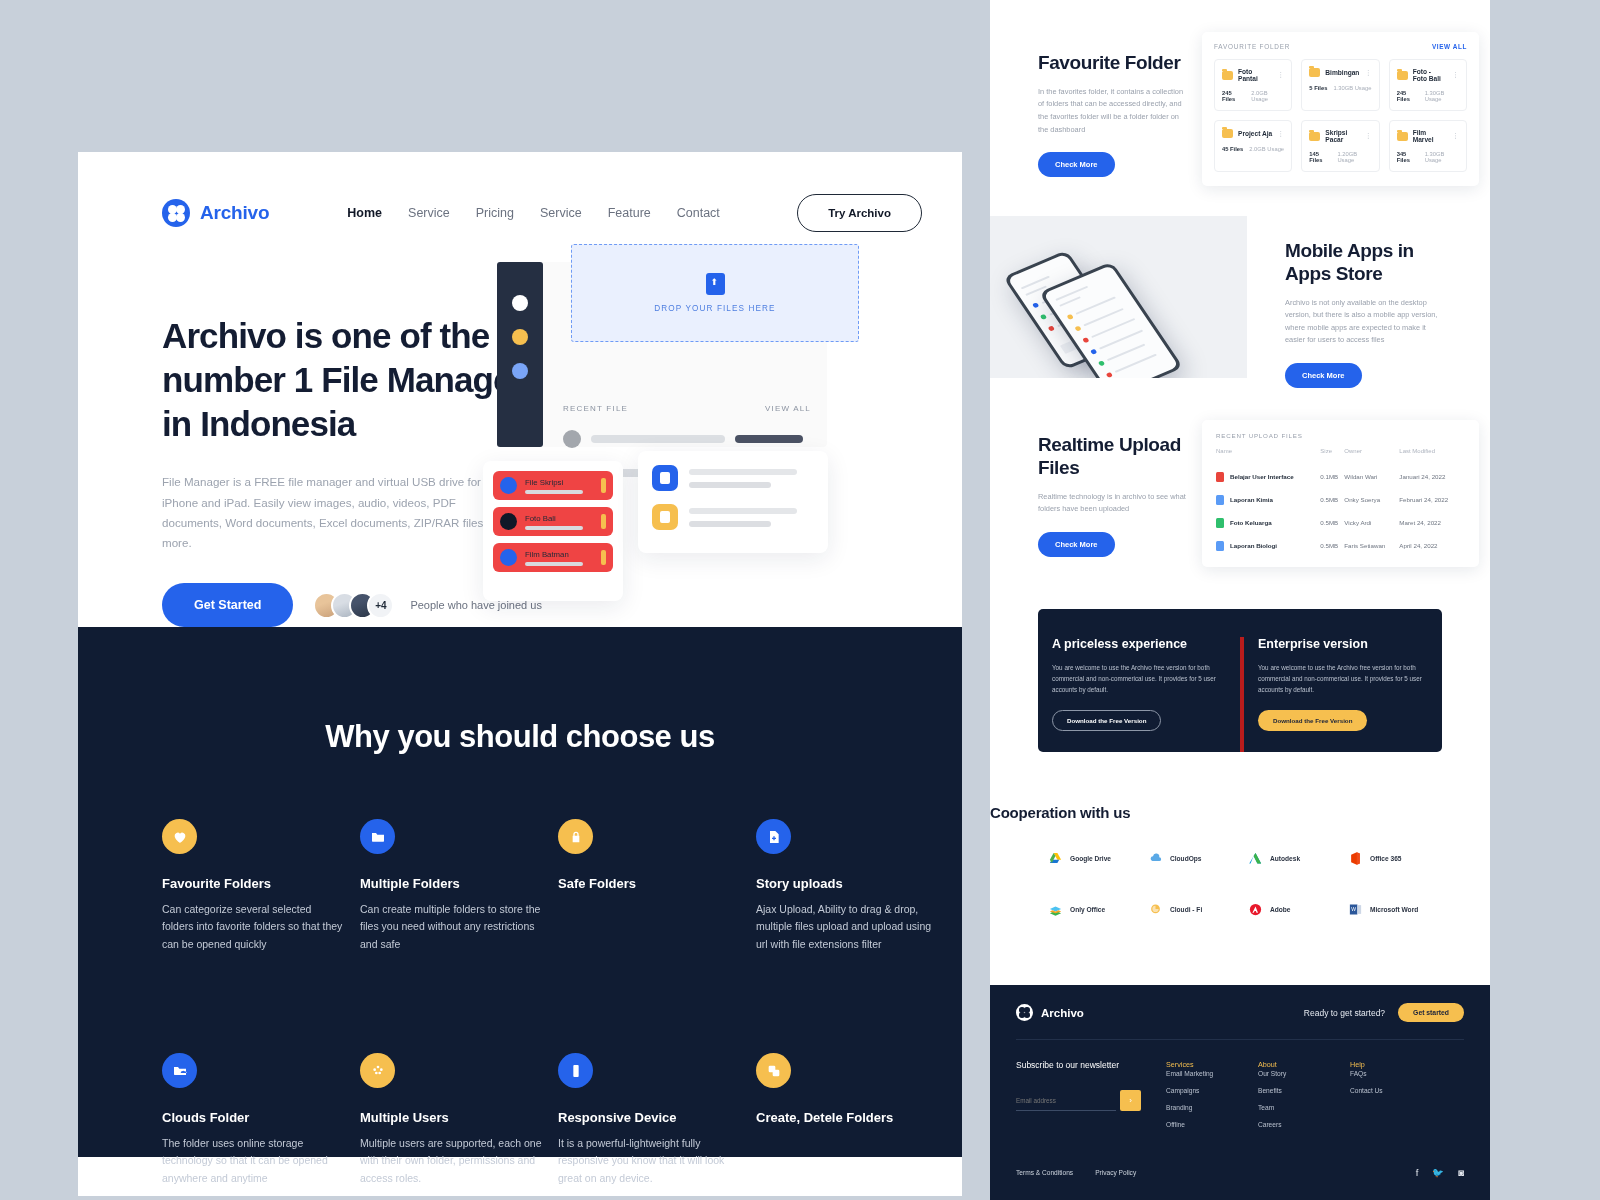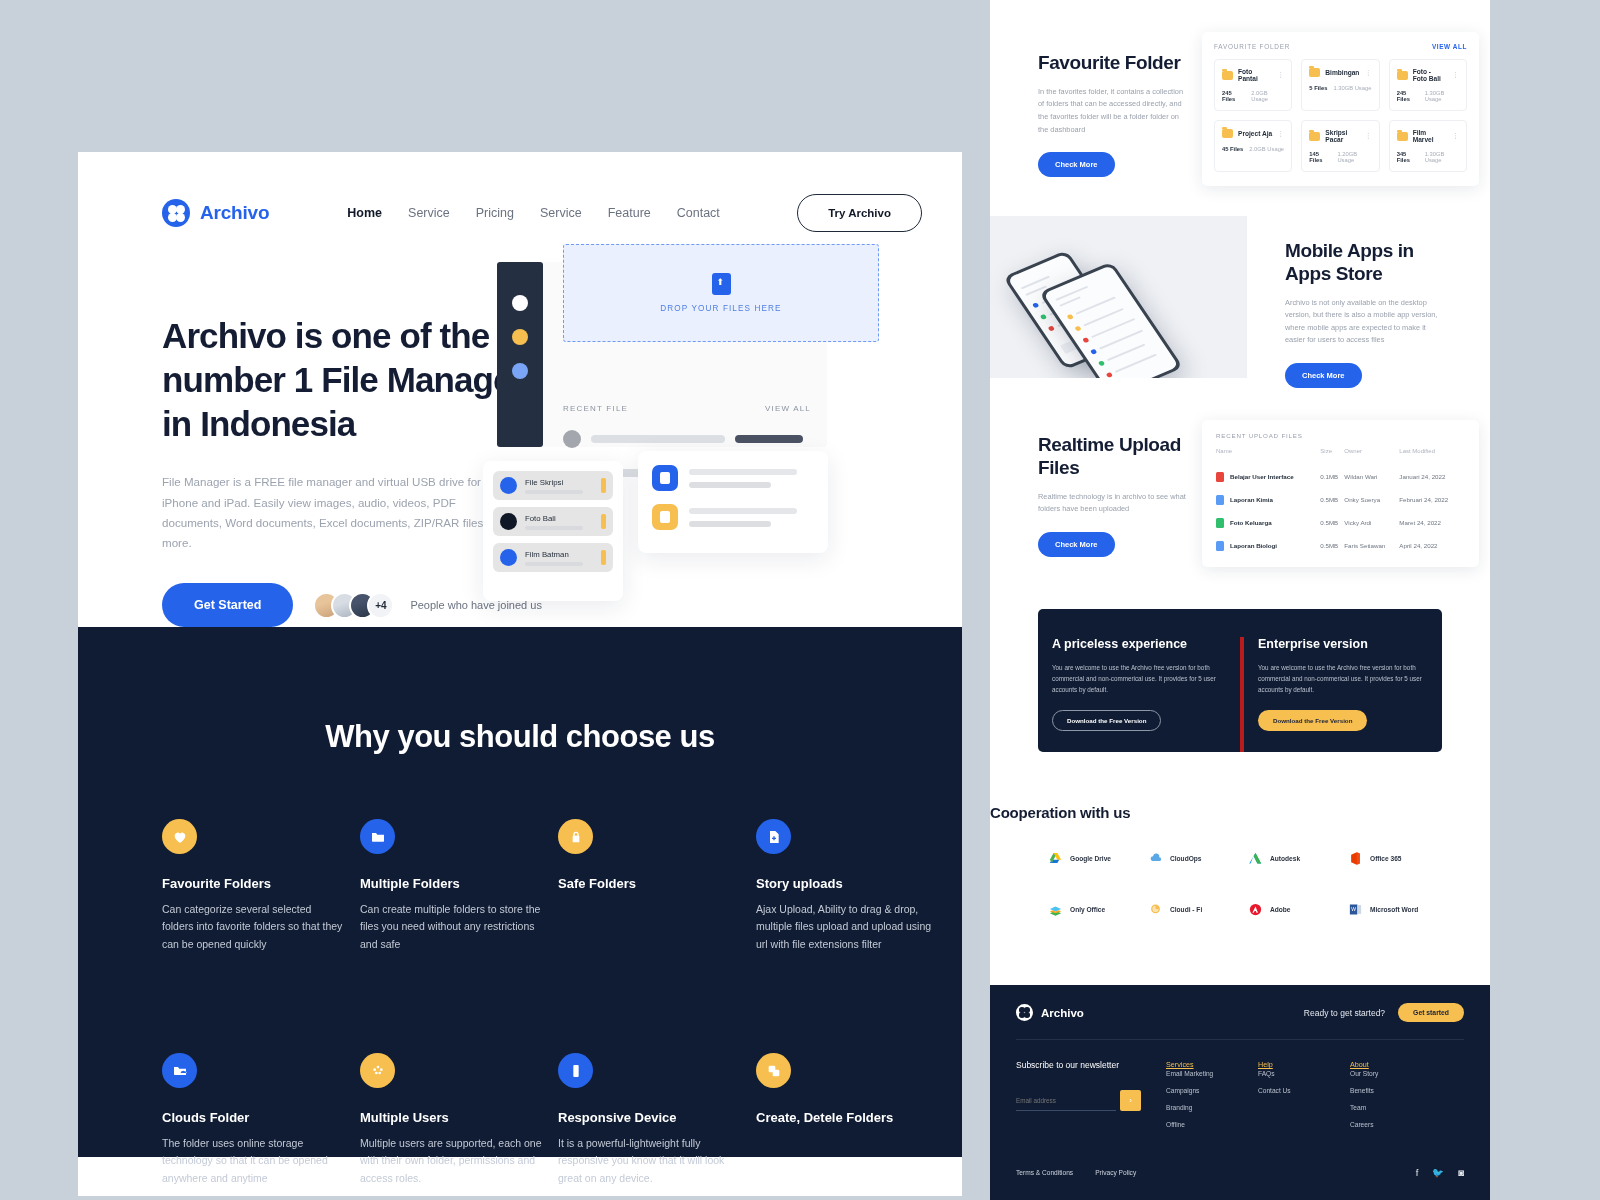--- a/index.html
+++ b/index.html
@@ -69,21 +69,21 @@
     width: 27px; height: 27px; border-radius: 50%; background: #f1f3f6;
     border: 2px solid #fff; margin-left: -9px; display: flex;
     align-items: center; justify-content: center;
     font-size: 10px; font-weight: bold; color: #1f2937;
   }
   .joined { margin-left: 16px; font-size: 11px; color: #6b7280; }
 
   
   .illus { position: absolute; left: 405px; top: -18px; width: 400px; height: 370px; }
   .dropzone {
-    position: absolute; left: 80px; top: 18px; width: 316px; height: 98px;
+    position: absolute; left: 88px; top: 18px; width: 288px; height: 98px;
     background: #eaf0fe; border: 1.4px dashed #6f9bf5; border-radius: 3px;
     display: flex; flex-direction: column; align-items: center; justify-content: center; gap: 9px;
   }
   .dz-icon {
     width: 19px; height: 22px; background: #2563eb; border-radius: 3px;
     position: relative;
   }
   .dz-icon::after {
     content: "⬆"; position: absolute; color: #fff; font-size: 9px;
     left: 5px; top: 5px; line-height: 1;
@@ -112,21 +112,21 @@
   .rrow .rbar { width: 134px; height: 8px; border-radius: 4px; background: #dcdfe3; }
   .rrow .rbar2 { width: 68px; height: 8px; border-radius: 4px; background: #4b5264; }
   .rrow.r1 { left: 80px; top: 204px; }
   .rrow.r2 { left: 80px; top: 238px; }
   .card-files {
     position: absolute; left: 0px; top: 235px; width: 140px; height: 140px;
     background: #fff; border-radius: 8px; box-shadow: 0 6px 24px rgba(23,37,66,.09);
     padding: 10px;
   }
   .file-item {
-    display: flex; align-items: center; gap: 8px; background: #e5e5e5;
+    display: flex; align-items: center; gap: 8px; background: #ef4444;
     border-radius: 6px; padding: 6px 7px; margin-bottom: 7px; position: relative;
   }
   .fi-dot { width: 17px; height: 17px; border-radius: 50%; flex: none; }
   .fi-blue { background: #2563eb; }
   .fi-dark { background: #101828; }
   .fi-texts { flex: 1; }
   .fi-name { font-size: 7.8px; color: #1f2937; font-weight: 500; }
   .fi-bar { margin-top: 3px; height: 4px; width: 58px; border-radius: 2px; background: #d8dade; }
   .fi-tag { width: 5px; height: 15px; border-radius: 2px; background: #f6bf4f; }
   .card-docs {
@@ -298,21 +298,21 @@
   .f-input {
     background: transparent; border: none; border-bottom: 1px solid #3c4b66;
     color: #aab2c0; font-size: 6.3px; padding: 6px 0 6px 0; width: 100px;
     font-family: "Liberation Sans", sans-serif; outline: none;
   }
   .f-sub {
     width: 21px; height: 21px; background: #f6bf4f; border: none; border-radius: 2px;
     color: #fff; font-size: 8px; cursor: pointer; margin-left: 4px;
   }
   .f-col { width: 92px; }
-  .f-col-h { color: #f6bf4f; font-size: 7.2px; margin-bottom: 1px; text-decoration: underline; }
+  .f-col-h { color: #f6bf4f; font-size: 7.2px; margin-bottom: 1px; }
   .f-col-i { color: #b9c1ce; font-size: 6.6px; margin-bottom: 10px; cursor: pointer; }
   .f-bottom { display: flex; align-items: center; position: absolute; left: 26px; right: 26px; bottom: 22px; }
   .f-legal { color: #cdd4de; font-size: 6.6px; margin-right: 22px; cursor: pointer; }
   .f-social { margin-left: auto; display: flex; gap: 14px; }
   .f-social span { color: #e6eaf1; font-size: 9.5px; cursor: pointer; }
 </style>
 </head>
 <body>
 
 <div class="left-panel">
@@ -808,30 +808,30 @@
         </div>
       </div>
       <div class="f-col">
         <div class="f-col-h">Services</div>
         <div class="f-col-i">Email Marketing</div>
         <div class="f-col-i">Campaigns</div>
         <div class="f-col-i">Branding</div>
         <div class="f-col-i">Offline</div>
       </div>
       <div class="f-col">
-        <div class="f-col-h">Help</div>
-        <div class="f-col-i">FAQs</div>
-        <div class="f-col-i">Contact Us</div>
-      </div>
-      <div class="f-col">
         <div class="f-col-h">About</div>
         <div class="f-col-i">Our Story</div>
         <div class="f-col-i">Benefits</div>
         <div class="f-col-i">Team</div>
         <div class="f-col-i">Careers</div>
+      </div>
+      <div class="f-col">
+        <div class="f-col-h">Help</div>
+        <div class="f-col-i">FAQs</div>
+        <div class="f-col-i">Contact Us</div>
       </div>
     </div>
     <div class="f-bottom">
       <div class="f-legal">Terms &amp; Conditions</div>
       <div class="f-legal">Privacy Policy</div>
       <div class="f-social">
         <span>f</span>
         <span>🐦</span>
         <span>◙</span>
       </div>

